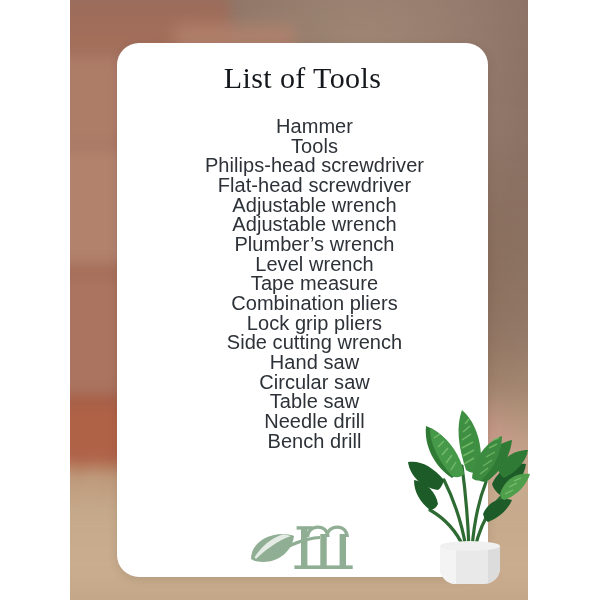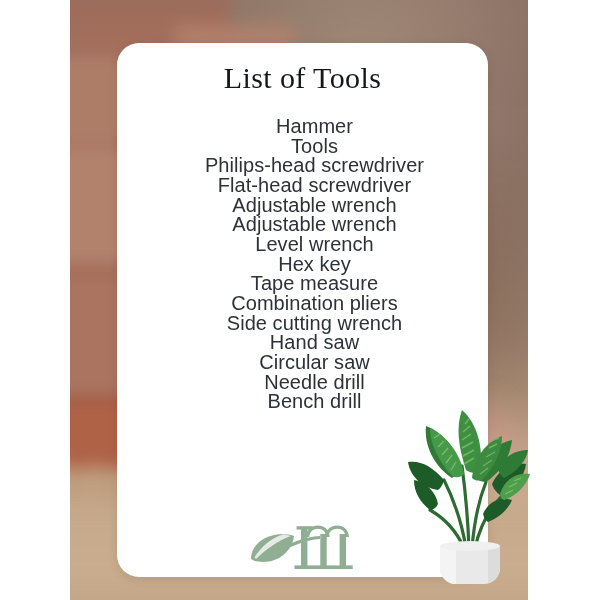--- a/index.html
+++ b/index.html
@@ -200,27 +200,29 @@
 
     <div class="card-title">List of Tools</div>
 
     <ul class="tool-list">
       <li>Hammer</li>
       <li>Tools</li>
       <li>Philips-head screwdriver</li>
       <li>Flat-head screwdriver</li>
       <li>Adjustable wrench</li>
       <li>Adjustable wrench</li>
+      <li>Plumber’s wrench</li>
       <li>Level wrench</li>
-      <li>Hex key</li>
       <li>Tape measure</li>
       <li>Combination pliers</li>
+      <li>Lock grip pliers</li>
       <li>Side cutting wrench</li>
       <li>Hand saw</li>
       <li>Circular saw</li>
+      <li>Table saw</li>
       <li>Needle drill</li>
       <li>Bench drill</li>
     </ul>
 
     <svg class="watermark" viewBox="0 0 118 50">
       <g fill="#8fae93">
 
         <path d="M7 38 C7 23 22 13 39 13 C44 13 48 14 50 15 C48 30 35 41 19 41 C14 41 10 40 7 38 Z"></path>
 
         <path d="M12 38 C20 30 33 20 47 15 C44 14 41 13.4 39 13.2 C27 17 17 26 10.5 36.3 Z" fill="#ffffff" opacity=".75"></path>

